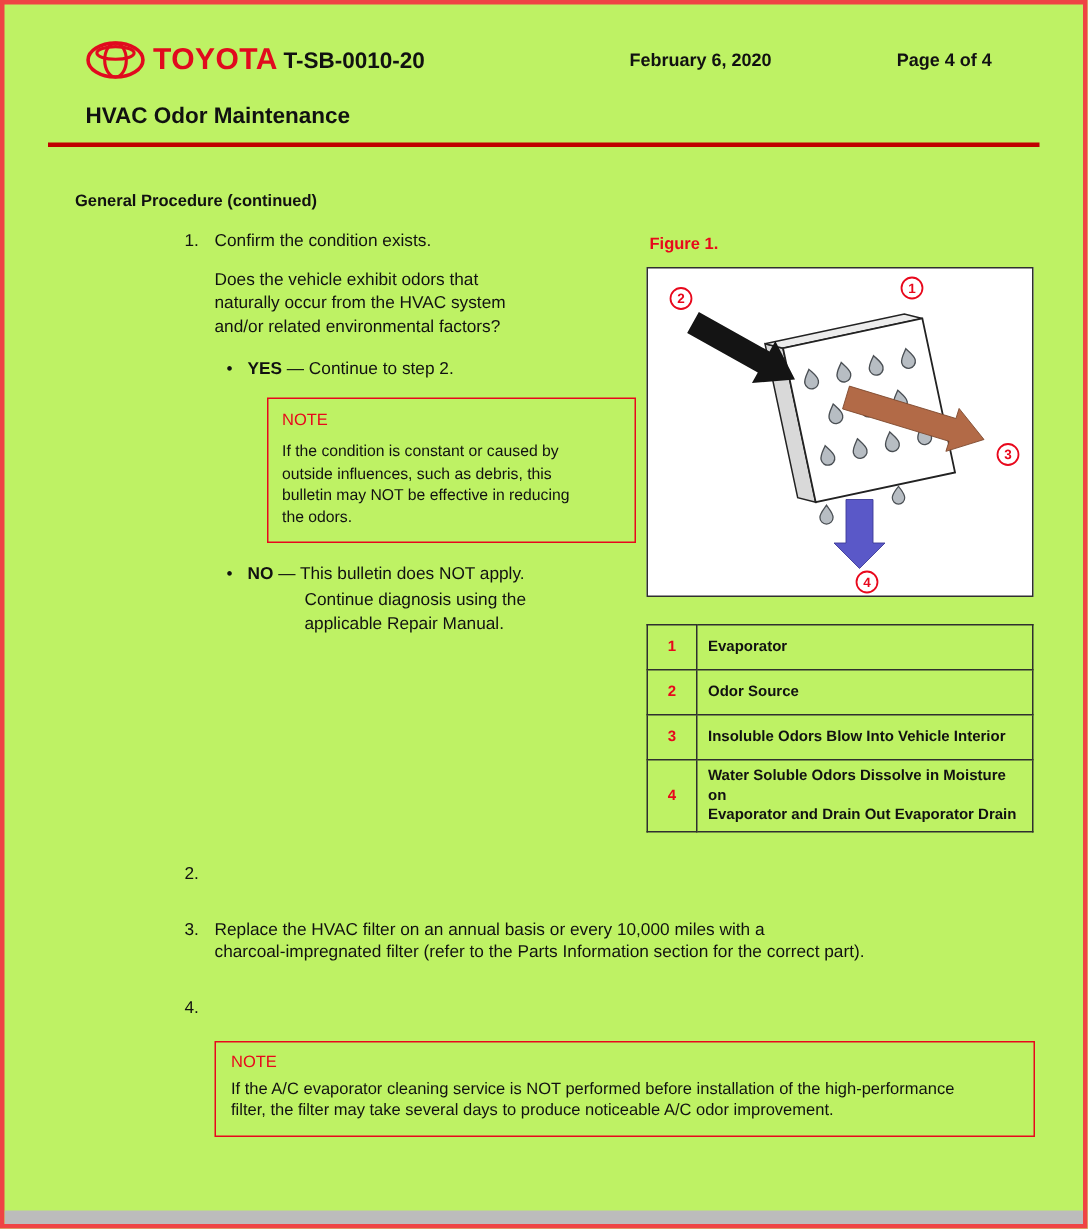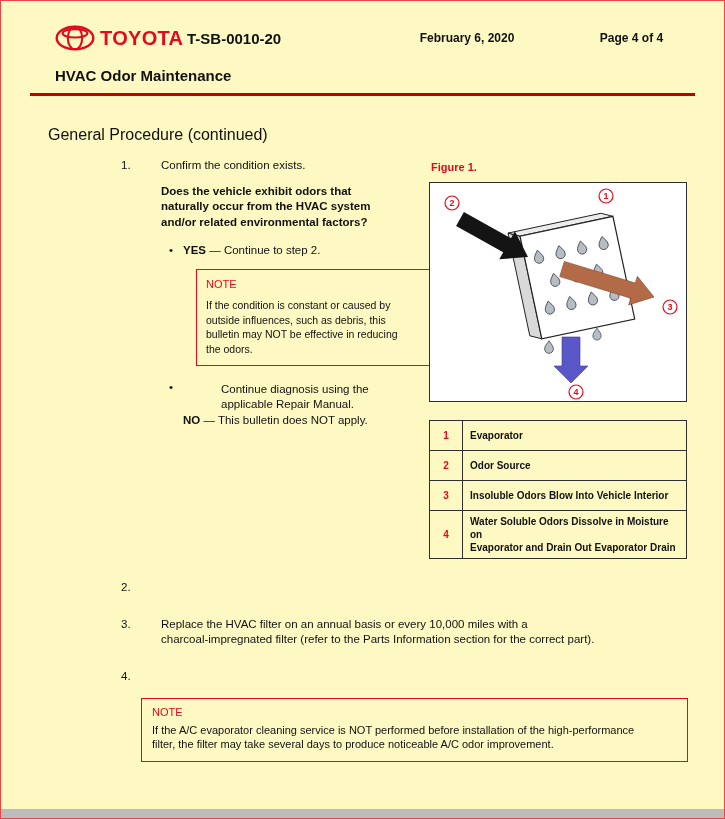--- a/index.html
+++ b/index.html
@@ -1,44 +1,44 @@
 <!DOCTYPE html>
 <html style="--toyota-red: #e10a1e; --rule-red: #c00000; --accent-red: #e8081c; --arrow-black: #141414; --arrow-copper: #b26a47; --arrow-blue: #5a58c8;"><head>
 <meta charset="utf-8">
 <style>
   html,body{margin:0;padding:0;}
   body{width:725px;height:819px;background:#f4f4f4;font-family:"Liberation Sans","DejaVu Sans",sans-serif;color:#111;}
-  .page{position:relative;width:725px;height:819px;background:#fef9c3;border:1px solid #ef4444;box-sizing:border-box;overflow:hidden;}
+  .page{position:relative;width:725px;height:819px;background:#bef264;border:3px solid #ef4444;box-sizing:border-box;overflow:hidden;}
 
   
   .doc-header{display:flex;align-items:center;padding:24px 40px 0 54px;}
   .logo{display:flex;align-items:center;gap:5px;width:132px;flex:none;}
   .logo-text{font-size:20px;font-weight:bold;color:var(--toyota-red,#e10a1e);letter-spacing:.3px;}
   .emblem{display:block;}
   .emblem-stroke{stroke:var(--toyota-red,#e10a1e);fill:none;}
   .bulletin-no{font-size:15px;font-weight:bold;flex:none;width:168px;}
   .doc-date{font-size:12px;font-weight:bold;flex:1;text-align:center;}
   .page-info{font-size:12px;font-weight:bold;flex:none;width:105px;text-align:center;}
   .doc-title{font-size:15px;font-weight:bold;margin:16px 0 0 54px;}
   .red-rule{height:3px;background:var(--rule-red,#c00000);margin:9px 29px 0 29px;}
 
   
   .content{padding:30px 39px 0 47px;}
-  .section-heading{font-size:16px;font-weight:normal;margin-bottom:14px;}
+  .section-heading{font-size:11px;font-weight:bold;margin-bottom:14px;}
   .two-col{display:flex;align-items:flex-start;}
   .left-col{width:381px;flex:none;}
   .right-col{width:258px;flex:none;}
   .pre{white-space:pre-line;}
 
   .step{display:flex;}
   .step-indent{margin-left:73px;}
   .step-num{flex:none;width:20px;font-size:11.5px;line-height:1.35;}
-  .step-body{font-size:11.5px;line-height:1.35;margin-left:20px;}
+  .step-body{font-size:11.5px;line-height:1.35;}
   .step-title{margin:0 0 10px 0;}
-  .step-question{margin:0 0 13px 0;font-weight:bold;}
+  .step-question{margin:0 0 13px 0;}
   .bullet{display:flex;margin:0 0 10px 8px;}
   .bullet-dot{flex:none;width:14px;}
   .bullet-dot::before{content:"•";}
   .bullet-text{margin:0;}
   .no-continuation{margin:2px 0 0 38px;}
 
   .note-box{border:1px solid var(--accent-red,#e8081c);width:246px;margin:2px 0 14px 35px;padding:7px 9px 9px 9px;box-sizing:border-box;}
   .note-label{color:var(--accent-red,#e8081c);font-size:11px;margin:0 0 7px 0;}
   .note-text{font-size:10.5px;line-height:1.37;margin:0;}
 
@@ -116,23 +116,23 @@
               <p class="note-label">NOTE</p>
               <p class="note-text pre">If the condition is constant or caused by
 outside influences, such as debris, this
 bulletin may NOT be effective in reducing
 the odors.</p>
             </div>
 
             <div class="bullet">
               <span class="bullet-dot"></span>
               <div>
+                <p class="bullet-text"><b>NO</b> <span>— This bulletin does NOT apply.</span></p>
                 <p class="bullet-text no-continuation pre">Continue diagnosis using the
 applicable Repair Manual.</p>
-                <p class="bullet-text"><b>NO</b> <span>— This bulletin does NOT apply.</span></p>
               </div>
             </div>
           </div>
         </div>
       </div>
 
       <div class="right-col">
         <div class="figure-label">Figure 1.</div>
 
         <div class="figure-box">

